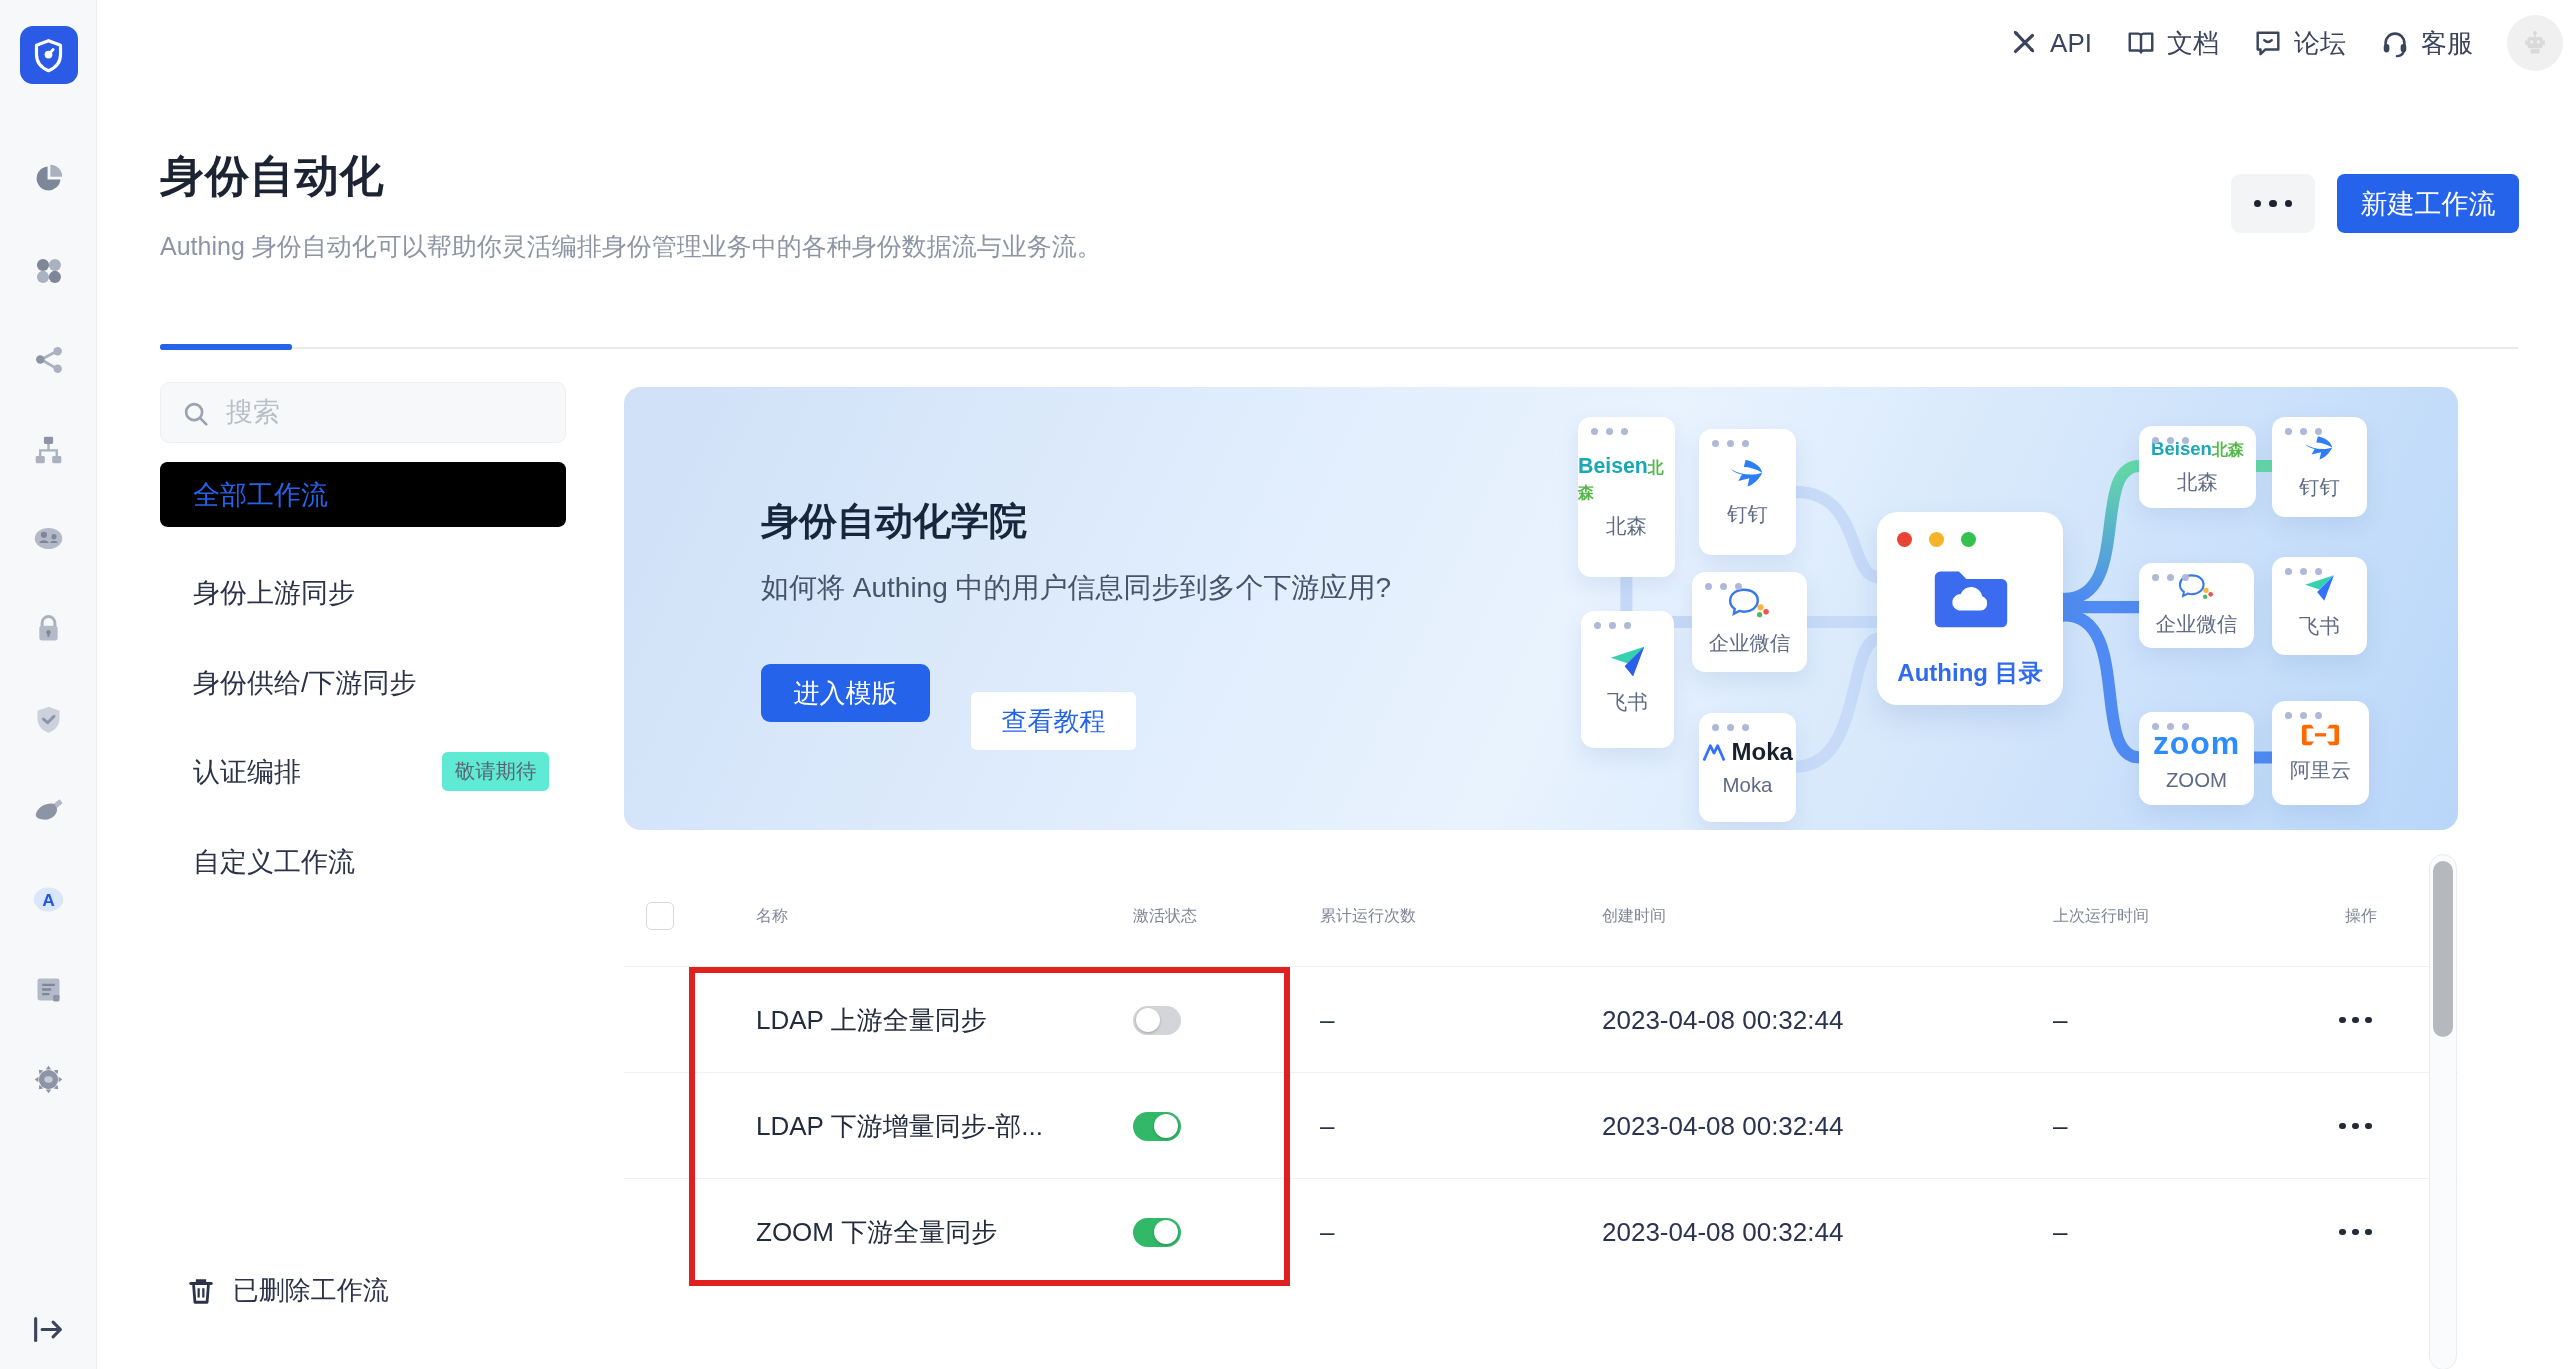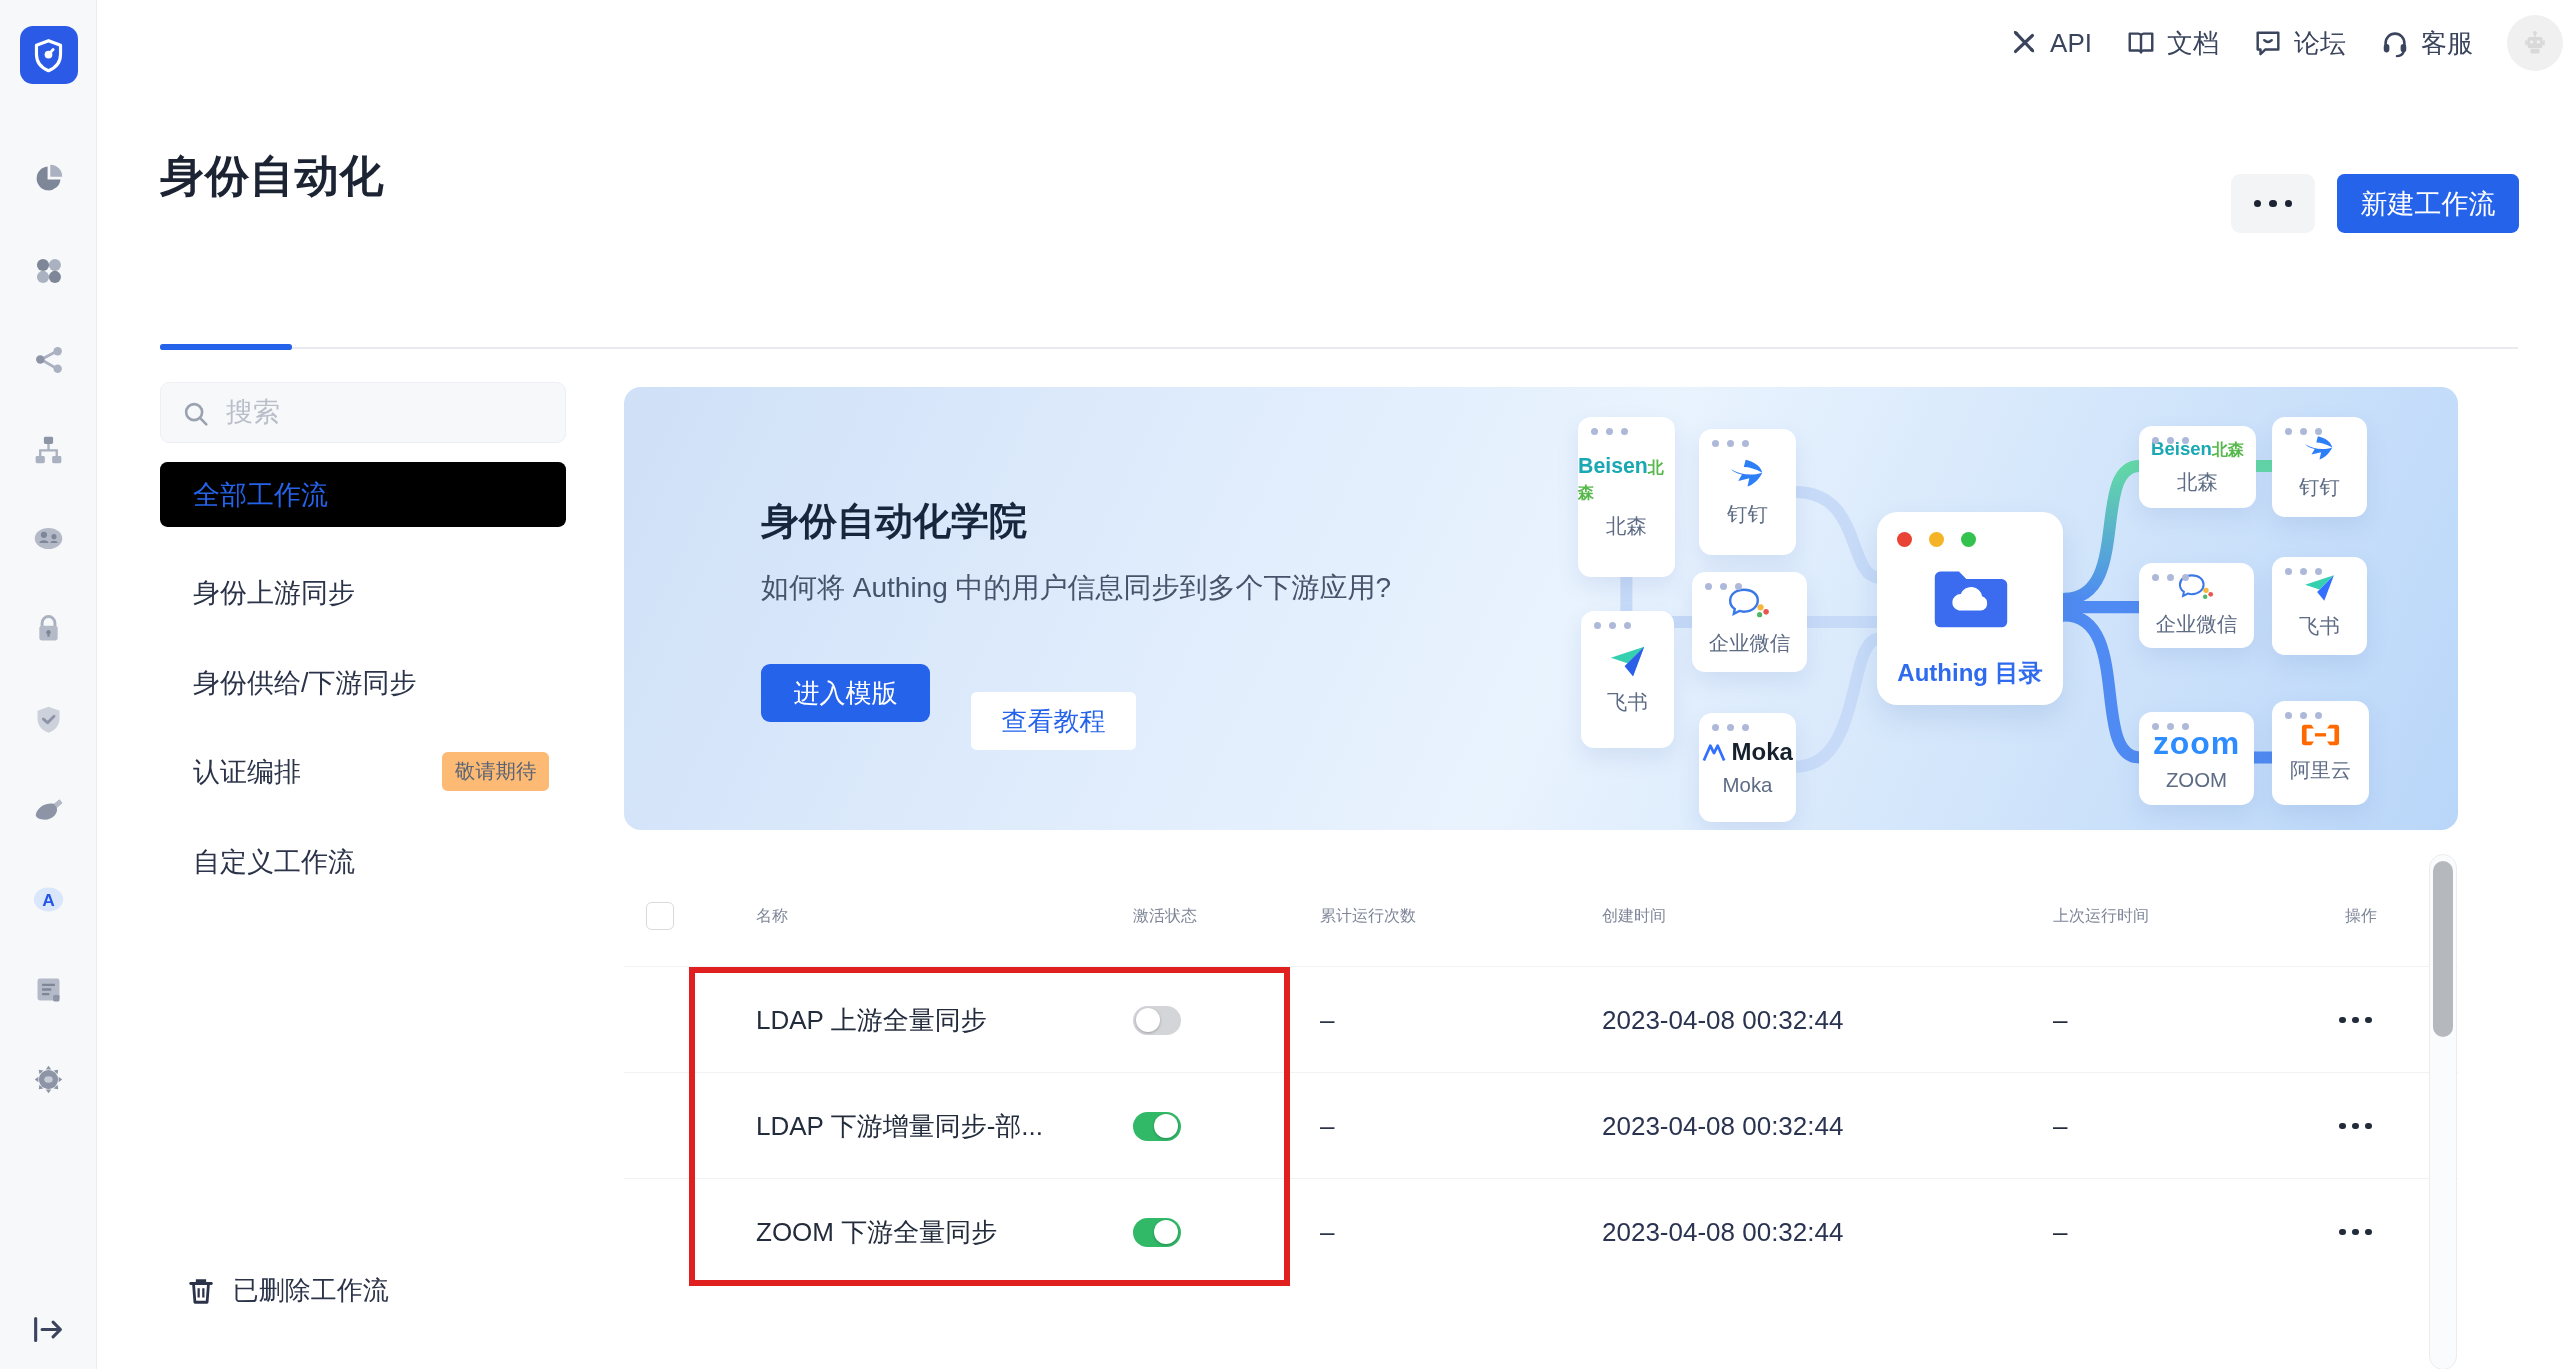--- a/index.html
+++ b/index.html
@@ -39,21 +39,21 @@
   
   .panel{position:absolute;left:160px;top:382px;width:406px;}
   .search{position:relative;width:406px;height:61px;background:#f7f8fa;border:0.9px solid #edeff2;border-radius:9.3px;}
   .search svg{position:absolute;left:20.4px;top:16px;width:30px;height:30px;}
   .search input{position:absolute;left:63px;top:0;width:325px;height:59px;border:none;background:transparent;outline:none;
     font-size:27px;color:#2b3349;font-family:inherit;}
   .search input::placeholder{color:#b9bfca;}
   .p-item{position:absolute;left:0;width:406px;height:65px;border-radius:7.4px;display:flex;align-items:center;
     padding:0 16.7px 0 33px;font-size:27px;color:#2b3349;cursor:pointer;}
   .p-item.active{background:#000000;color:#2563eb;}
-  .p-badge{margin-left:auto;background:#fdba74;color:#5a6475;font-size:20.4px;line-height:1;
+  .p-badge{margin-left:auto;background:#5eead4;color:#5a6475;font-size:20.4px;line-height:1;
     padding:9.3px 13px;border-radius:5.6px;white-space:nowrap;text-align:center;}
   .deleted{position:absolute;left:186px;top:1273px;display:flex;align-items:center;gap:16.7px;font-size:26px;color:#2b3349;cursor:pointer;}
 
   
   .banner{position:absolute;left:624px;top:387px;width:1834px;height:443px;border-radius:16.7px;overflow:hidden;
     background:linear-gradient(115deg,#cfe0f7 0%,#dfecfc 30%,#e9f3fe 52%,#d5e7fb 72%,#b9d6f9 100%);}
   .banner-title{position:absolute;left:137px;top:109px;font-size:38px;font-weight:bold;color:#17263c;}
   .banner-sub{position:absolute;left:137px;top:182px;font-size:28px;color:#46536a;}
   .btn-primary{position:absolute;left:137px;top:277px;width:169px;height:58px;border-radius:9px;background:#2563eb;color:#fff;
     font-size:26px;display:flex;align-items:center;justify-content:center;cursor:pointer;}
@@ -218,20 +218,21 @@
         <rect x="10" y="12" width="20" height="15" rx="3" fill="#d9d9d9"></rect>
         <circle cx="15.5" cy="18.5" r="2.3" fill="#f0f0f0"></circle>
           <circle cx="24.5" cy="18.5" r="2.3" fill="#f0f0f0"></circle>
         <path d="M7 16 a3 3 0 0 1 0 7 z M33 16 a3 3 0 0 0 0 7 z" fill="#d9d9d9"></path>
         <rect x="14" y="28" width="12" height="6" rx="1.6" fill="#d9d9d9"></rect>
       </svg>
     </div>
   </div>
 
   <div class="page-title">身份自动化</div>
+  <div class="page-sub">Authing 身份自动化可以帮助你灵活编排身份管理业务中的各种身份数据流与业务流。</div>
   <div class="btn-more">
       <i></i>
       <i></i>
       <i></i>
     </div>
   <div class="btn-create">新建工作流</div>
 
   <div class="tabs-line"></div>
   <div class="tabs-underline"></div>
 

